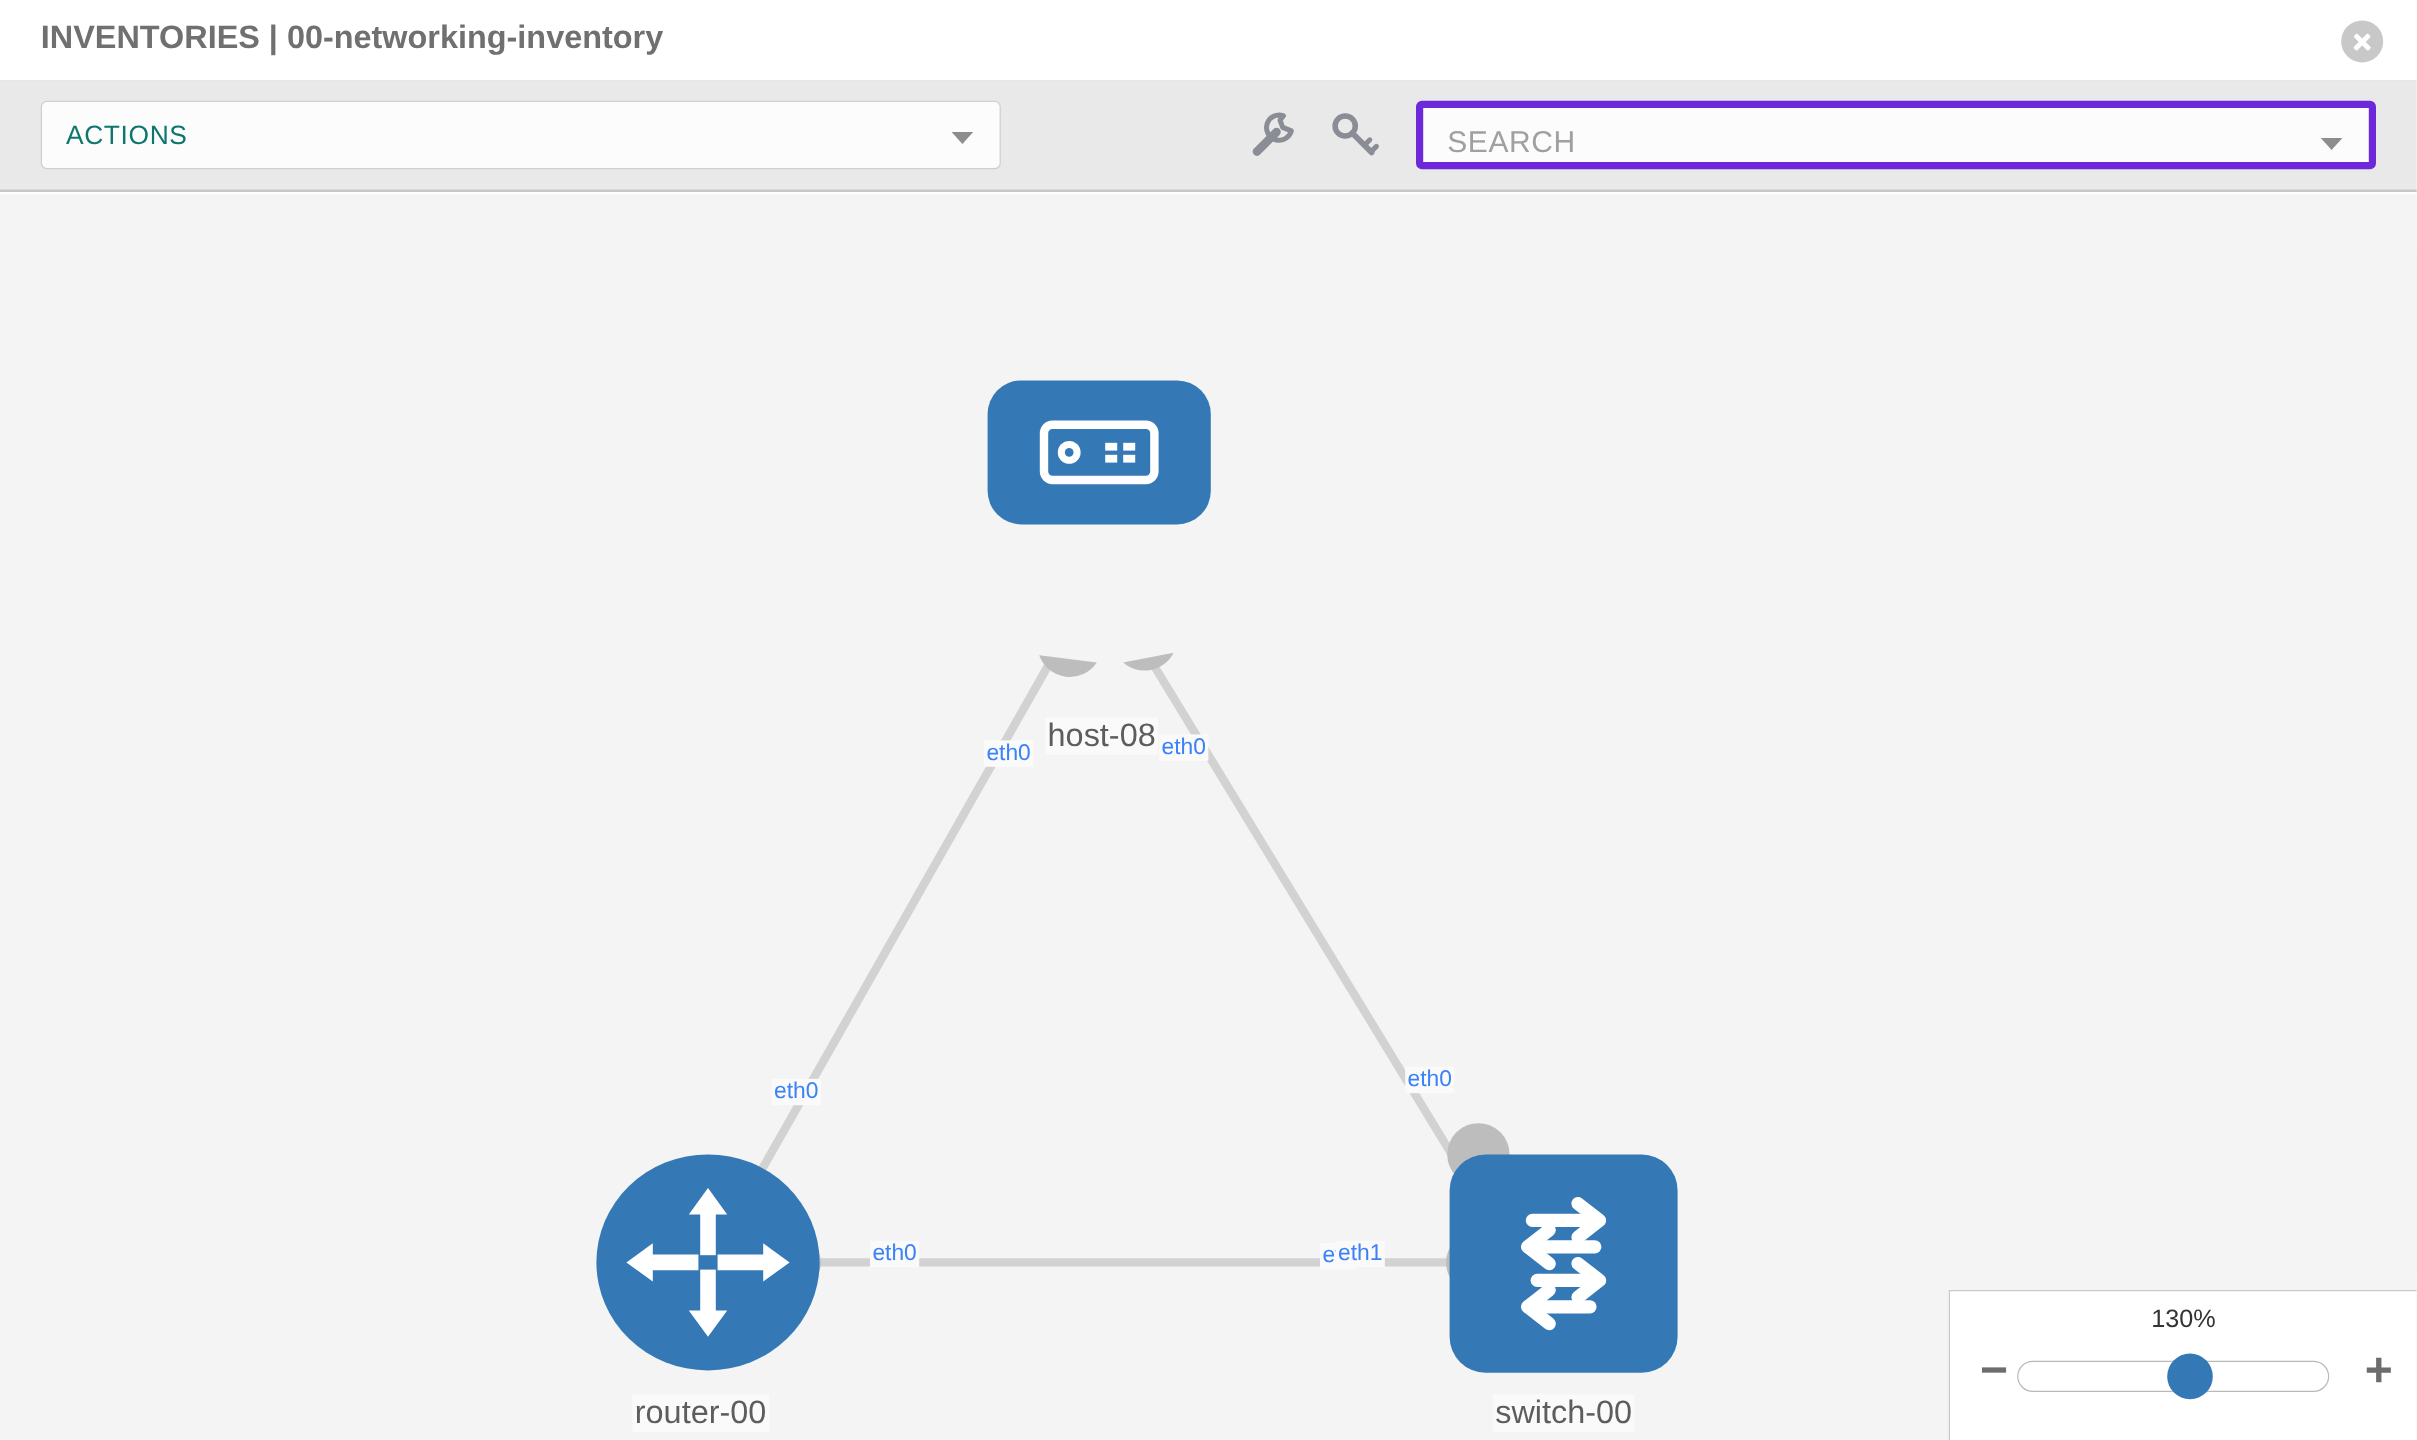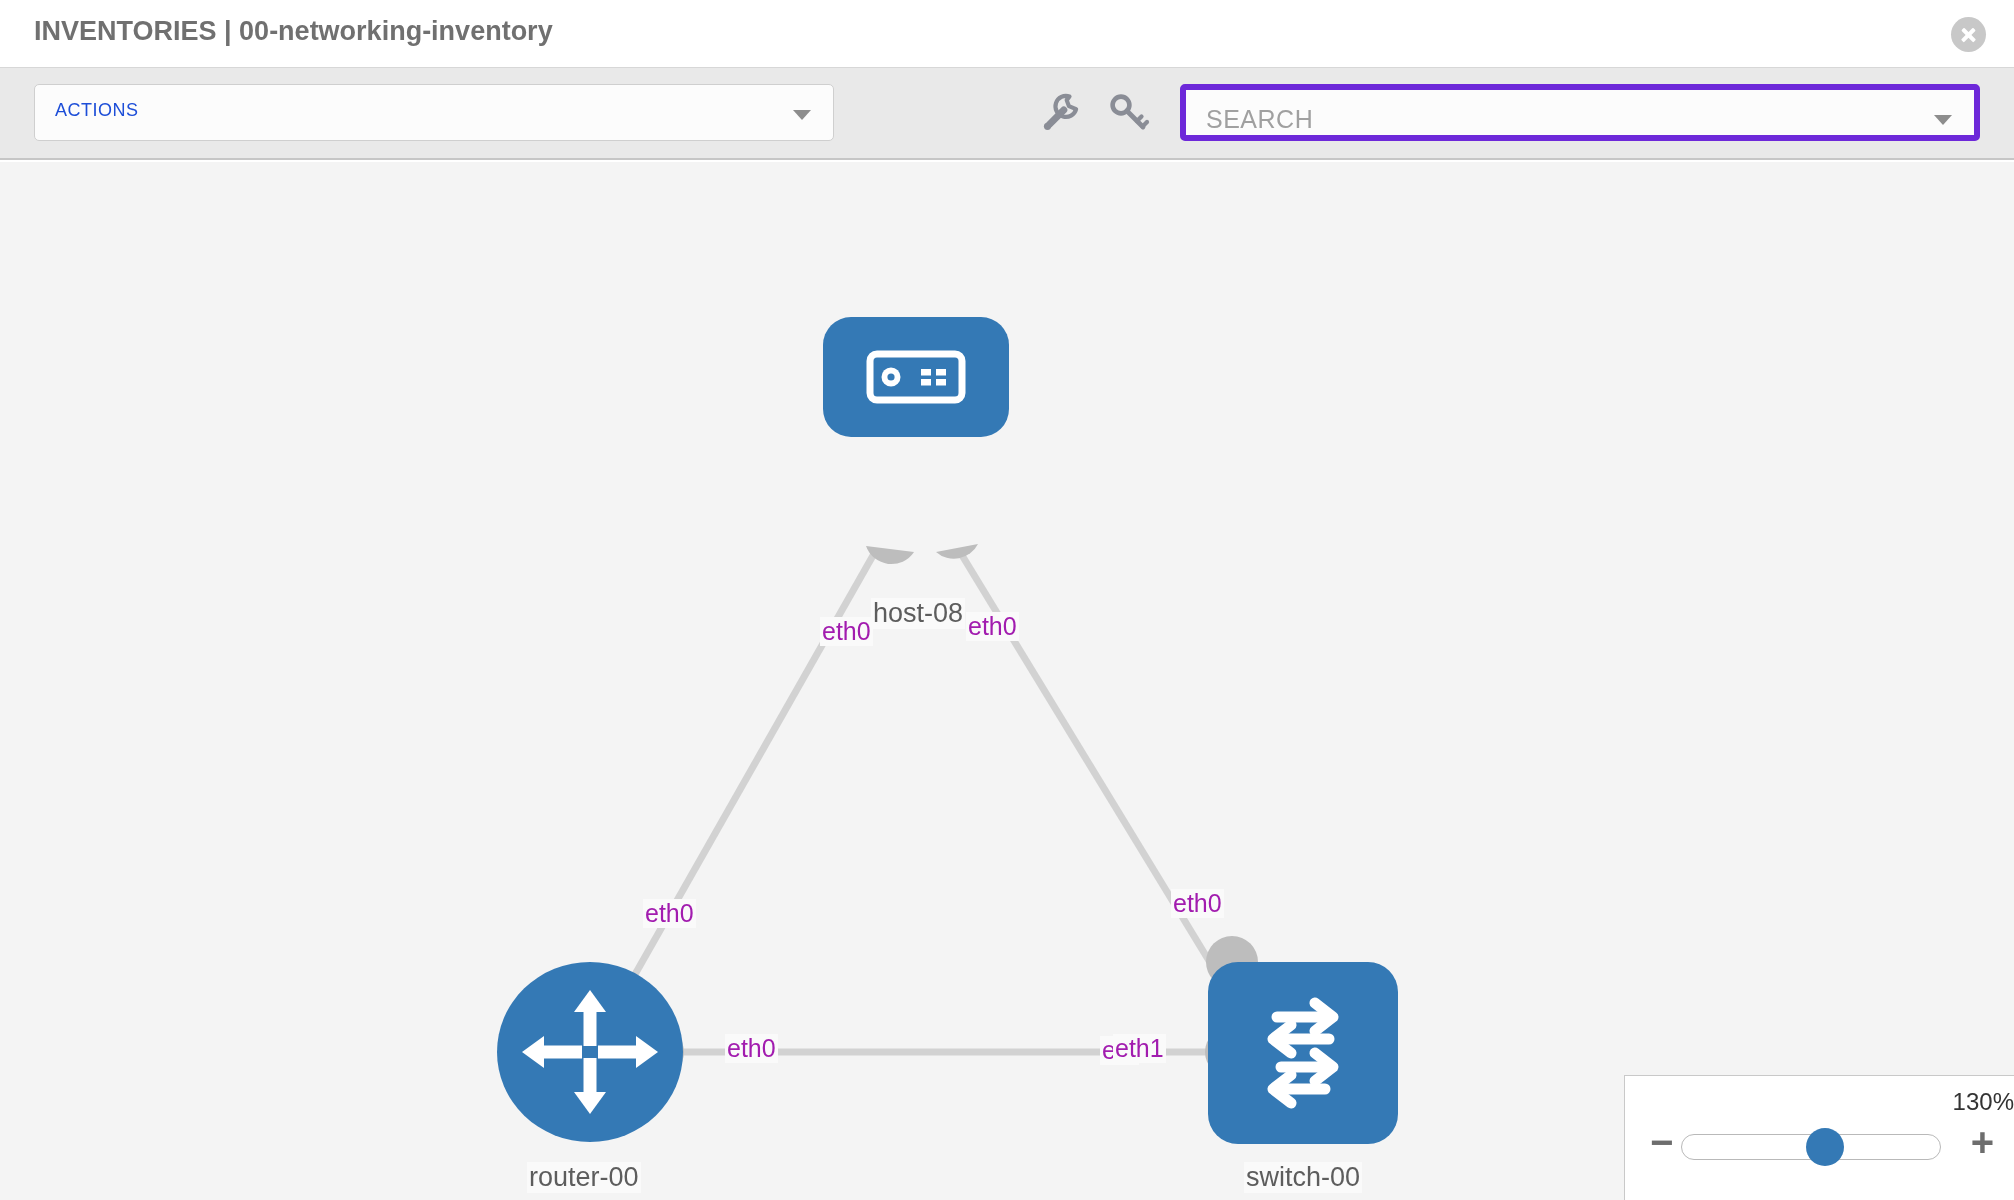--- a/index.html
+++ b/index.html
@@ -49,21 +49,21 @@
   }
   .actions-select {
     position: absolute; left: 34px; top: 16px;
     width: 800px; height: 57px;
     background: #fcfcfc;
     border: 1px solid #cfcfcf;
     border-radius: 5px;
   }
   .actions-select .sel-label {
     position: absolute; left: 20px; top: 15px;
-    font-size: 18px; color: #1d4ed8;
+    font-size: 22px; color: #0f766e;
     letter-spacing: .5px;
     text-align: center;
   }
   .caret {
     position: absolute; right: 22px; top: 25px;
     width: 0; height: 0;
     border-left: 9px solid transparent;
     border-right: 9px solid transparent;
     border-top: 10px solid #8d8d8d;
   }
@@ -99,38 +99,38 @@
   
   .node-label {
     position: absolute;
     font-size: 27px; color: #5d5d5d;
     background: #fafafa;
     white-space: nowrap;
     padding: 0 2px;
   }
   .iface-label {
     position: absolute;
-    font-size: 25px; color: #a21caf;
+    font-size: 19px; color: #3b82f6;
     background: #fafafa;
     white-space: nowrap;
     padding: 0 2px;
   }
 
   
   .zoom-panel {
     position: absolute; right: 0; bottom: 0;
     width: 390px; height: 125px;
     background: #ffffff;
     border: 1px solid #c9c9c9;
     border-right: none; border-bottom: none;
   }
   .zoom-value {
     position: absolute; left: 0; right: 0; top: 12px;
-    text-align: right;
-    font-size: 24px; color: #333333;
+    text-align: center;
+    font-size: 21px; color: #333333;
   }
   .zoom-minus, .zoom-plus {
     position: absolute; top: 52px;
     color: #6d6d6d; font-size: 40px; line-height: 28px;
     font-weight: bold; cursor: pointer;
     user-select: none;
   }
   .zoom-minus { left: 25px; }
   .zoom-plus  { right: 20px; }
   .zoom-track {

